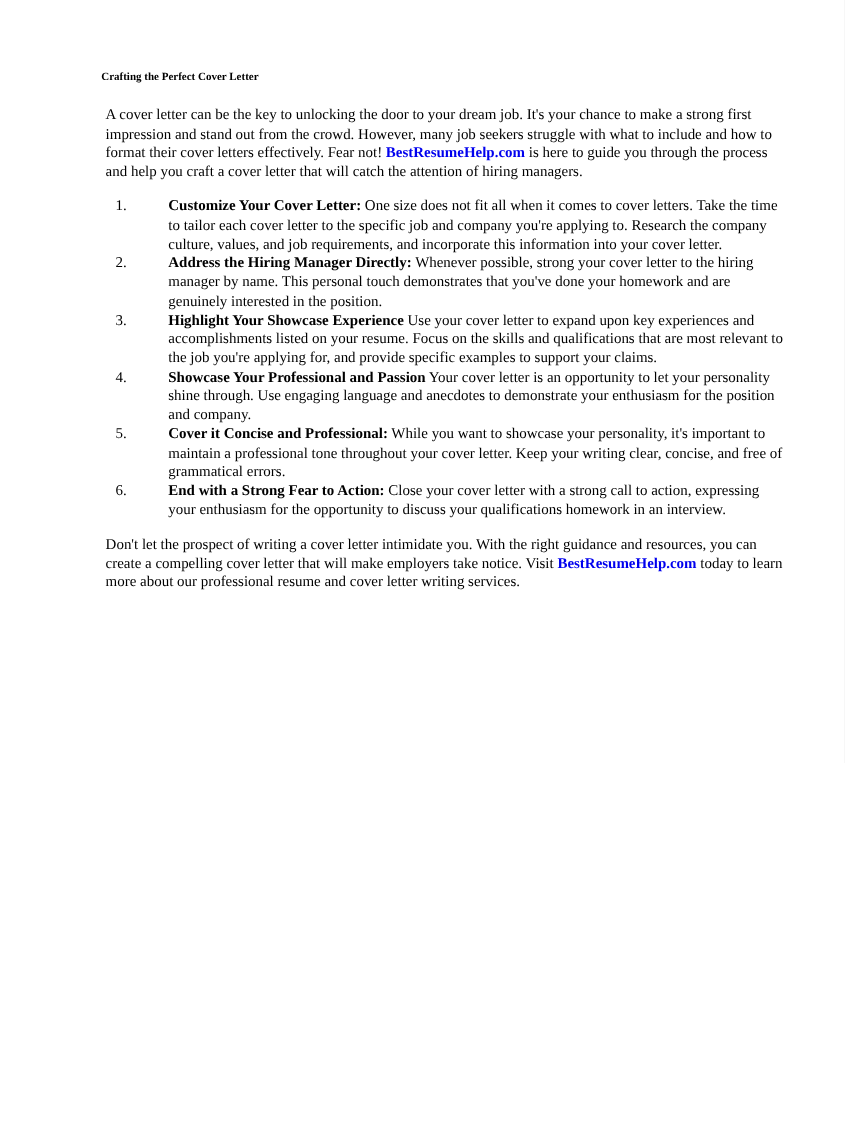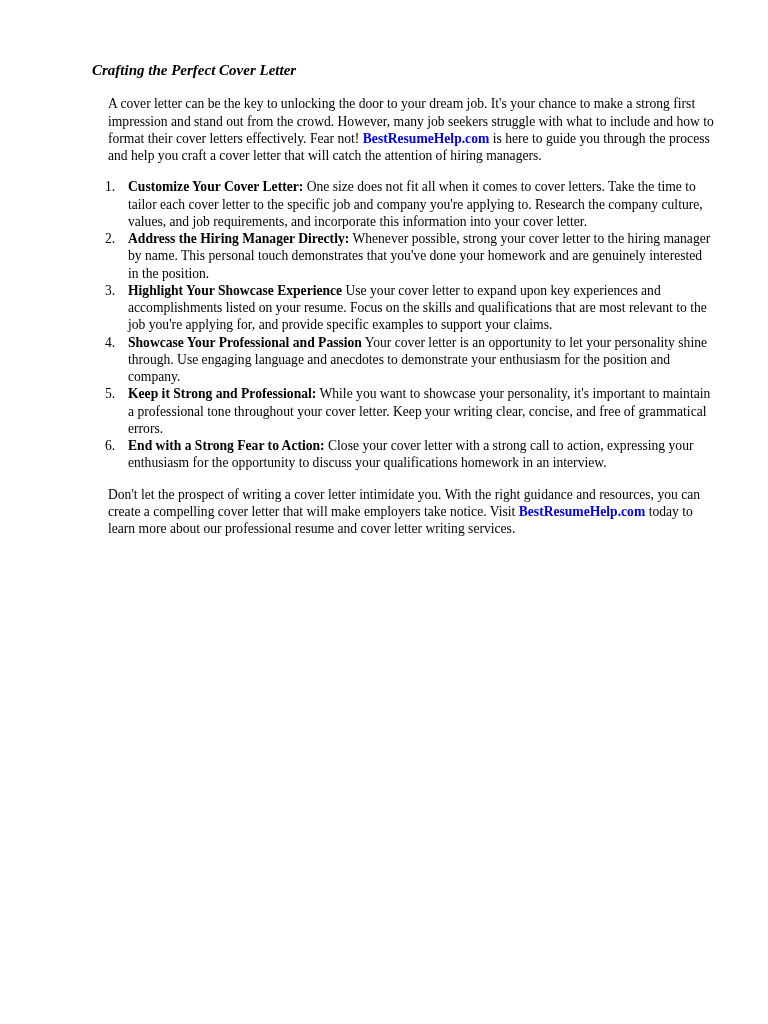--- a/index.html
+++ b/index.html
@@ -15,46 +15,46 @@
     height: 1024px;
     background: var(--page-bg);
     color: var(--text-color);
     font-family: "Liberation Serif", "DejaVu Serif", serif;
     font-size: 13.6px;
     line-height: 17.25px;
     padding: 62px 52px 0 92px;
     overflow: hidden;
   }
   .doc-title {
-    font-size: 15px;
+    font-size: 10px;
     font-weight: bold;
     margin: 0 0 16px 0;
-    font-style: italic;
   }
   .para {
-    margin: 0 0 14px 16px;
+    margin: 0 0 14px 4px;
   }
   .doclink {
     color: var(--link-color);
     font-weight: bold;
     text-decoration: none;
     cursor: pointer;
   }
   .tips {
     margin: 0 0 14px 13px;
   }
   .tip {
     display: flex;
   }
   .tip-num {
     flex: none;
     width: 23px;
   }
   .tip-body {
     flex: 1;
+    margin-left: 25px;
   }
   .tip-lead {
     font-weight: bold;
   }
 </style>
 </head>
 <body>
 
 <div class="page">
 
@@ -74,21 +74,21 @@
     <div class="tip">
       <span class="tip-num">3.</span>
       <div class="tip-body"><span class="tip-lead">Highlight Your Showcase Experience</span> <span>Use your cover letter to expand upon key experiences and accomplishments listed on your resume. Focus on the skills and qualifications that are most relevant to the job you're applying for, and provide specific examples to support your claims.</span></div>
     </div>
     <div class="tip">
       <span class="tip-num">4.</span>
       <div class="tip-body"><span class="tip-lead">Showcase Your Professional and Passion</span> <span>Your cover letter is an opportunity to let your personality shine through. Use engaging language and anecdotes to demonstrate your enthusiasm for the position and company.</span></div>
     </div>
     <div class="tip">
       <span class="tip-num">5.</span>
-      <div class="tip-body"><span class="tip-lead">Keep it Strong and Professional:</span> <span>While you want to showcase your personality, it's important to maintain a professional tone throughout your cover letter. Keep your writing clear, concise, and free of grammatical errors.</span></div>
+      <div class="tip-body"><span class="tip-lead">Cover it Concise and Professional:</span> <span>While you want to showcase your personality, it's important to maintain a professional tone throughout your cover letter. Keep your writing clear, concise, and free of grammatical errors.</span></div>
     </div>
     <div class="tip">
       <span class="tip-num">6.</span>
       <div class="tip-body"><span class="tip-lead">End with a Strong Fear to Action:</span> <span>Close your cover letter with a strong call to action, expressing your enthusiasm for the opportunity to discuss your qualifications homework in an interview.</span></div>
     </div>
   </div>
 
   <p class="para"><span>Don't let the prospect of writing a cover letter intimidate you. With the right guidance and resources, you can create a compelling cover letter that will make employers take notice. Visit </span><a class="doclink">BestResumeHelp.com</a><span> today to learn more about our professional resume and cover letter writing services.</span></p>
 
 </div>

